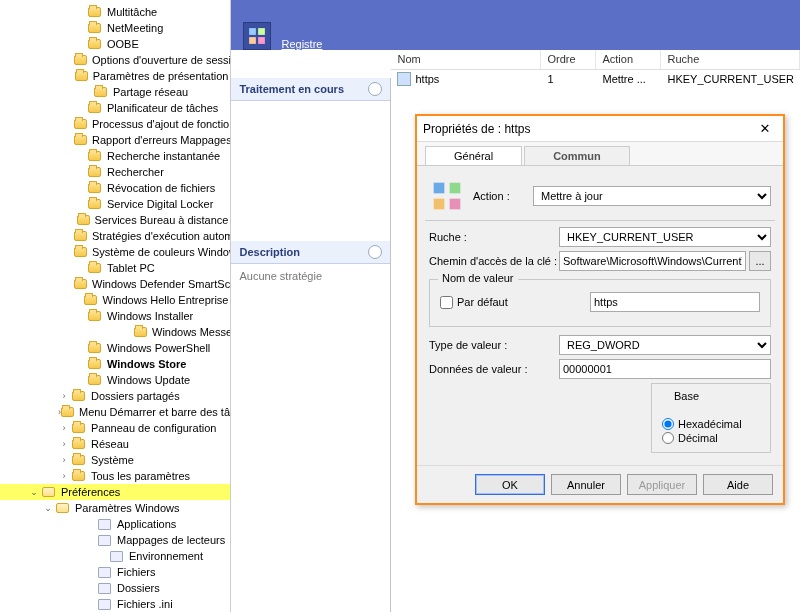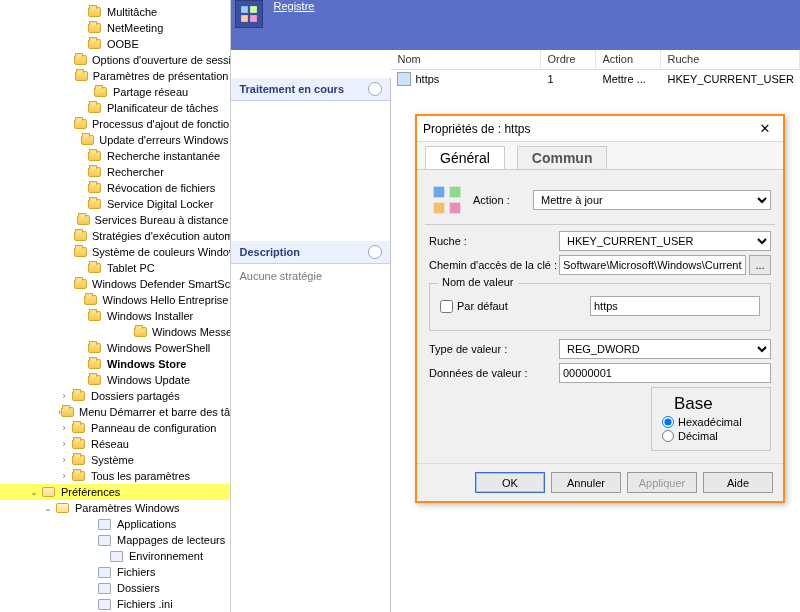--- a/index.html
+++ b/index.html
@@ -13,55 +13,55 @@
 .expander { width: 12px; text-align: center; color: #666; font-size: 9px; display:inline-block;}
 .icon { width: 16px; height: 14px; margin-right: 3px; display:inline-flex; align-items:center; justify-content:center; }
 .folder-closed { background: linear-gradient(#fde08c,#f6c94a); border:1px solid #d6a72a; border-radius:2px; width:13px; height:10px; position:relative;}
 .folder-closed::before{content:"";position:absolute;top:-3px;left:0;width:6px;height:3px;background:#fde08c;border:1px solid #d6a72a;border-bottom:none;border-radius:1px 1px 0 0;}
 .folder-open { background: linear-gradient(#fff3c6,#fde08c); border:1px solid #d6a72a; border-radius:2px; width:13px; height:10px; }
 .leaf-icon { width:13px; height:11px; background:#eef; border:1px solid #9ab; border-radius:1px;}
 .tree-label { padding: 0 2px; }
 
 
 .right { flex:1; background:#fff; position:relative; }
-.banner { background:#5b6fc7; height:50px; display:flex; align-items:flex-start; padding-left:4px; color:#fff; font-size:20px;text-decoration:underline; }
+.banner { background:#5b6fc7; height:50px; display:flex; align-items:flex-end; padding-left:12px; color:#fff; font-size:20px;text-decoration:underline; }
 .banner .ricon { width:28px; height:28px; margin-right:10px; background:#3a4fa0; border:1px solid #2a3b80; display:flex; align-items:center; justify-content:center;}
 .banner .ricon svg{width:18px;height:18px;}
 .cols { display:flex; height:calc(100% - 50px); }
 .leftcol { width:160px; border-right:1px solid #c4c4c4;margin-top:28px; }
 .section-head { background:#eaf0fc; padding:4px 8px; font-weight:bold; color:#2a3e7a; border-bottom:1px solid #c4d0ea; display:flex; justify-content:space-between; align-items:center;}
 .section-head .coll{ width:14px;height:14px;border:1px solid #9ab;border-radius:50%;background:#fff;cursor:pointer;}
 .section-body { padding:6px 8px; color:#777; font-size:11px; }
 .main { flex:1; }
 .listhead { display:flex; background:#fff; border-bottom:1px solid #ddd; height:20px; }
 .listhead div { padding:3px 6px; border-right:1px solid #e6e6e6; font-size:11px; color:#333; }
 .listrow { display:flex; height:18px; align-items:center;}
 .listrow div { padding:1px 6px; font-size:11px; }
 .listrow .ricon2{width:14px;height:14px;background:#cfe0ff;border:1px solid #8aa;}
 
 
 .dialog { position:absolute; left:415px; top:114px; width:370px; border:2px solid #ff8c1a; background:#f0f0f0; box-shadow:2px 2px 6px rgba(0,0,0,0.25);}
 .dlg-title { height:26px; display:flex; align-items:center; padding:0 6px; background:#fff; border-bottom:1px solid #dcdcdc;}
 .dlg-title-text{flex:1; font-size:12px;}
 .dlg-close{ width:24px; text-align:center; font-size:13px; cursor:pointer;}
 .tabs { display:flex; background:#f7f7f7; padding:4px 8px 0 8px; border-bottom:1px solid #ccc;}
-.tab { padding:3px 14px; border:1px solid #ccc; border-bottom:none; background:#fff; margin-right:12px; cursor:pointer; font-size:14px;}
+.tab { padding:3px 28px; border:1px solid #ccc; border-bottom:none; background:#fff; margin-right:2px; cursor:pointer; font-size:11px;}
 .tab.inactive{ background:#f0f0f0; color:#555;font-weight:bold;}
 .dlg-body { padding:8px 12px; background:#f0f0f0;}
 .row { display:flex; align-items:center; margin:4px 0; }
 .row .lbl { width:130px; font-size:11px;}
 .row select,.row input[type=text]{ flex:1; height:20px; font-size:11px; padding:1px 3px; border:1px solid #aaa; background:#fff;}
 .browse{ width:22px; height:20px; margin-left:3px; border:1px solid #aaa; background:#e8e8e8; cursor:pointer;}
 .bigicon{ width:36px;height:36px;margin-right:8px;display:flex;align-items:center;justify-content:center;}
 .fieldset{ border:1px solid #c8c8c8; margin:8px 0; padding:8px 10px 10px 10px; position:relative;}
 .fieldset .legend{ position:absolute; top:-8px; left:8px; background:#f0f0f0; padding:0 4px; font-size:11px;}
 .chk{ display:flex; align-items:center; gap:4px;}
 .chk input{width:13px;height:13px;}
 .basebox{ border:1px solid #c8c8c8; padding:6px 10px; width:120px; margin-left:auto;}
-.basebox .legend2{ font-size:17px; margin-bottom:2px;padding-left:12px;}
+.basebox .legend2{ font-size:11px; margin-bottom:16px;padding-left:12px;}
 .radio{ display:flex; align-items:center; gap:4px; margin:2px 0;}
 .radio input{width:12px;height:12px;}
 .btnbar{ display:flex; gap:6px; padding:8px 10px; background:#f0f0f0; border-top:1px solid #dcdcdc; justify-content:flex-end;}
 .btn{ width:70px; height:21px; border:1px solid #999; background:#e8e8e8; font-size:11px; cursor:pointer;}
 .btn.primary{ border:1px solid #3a6cd8; box-shadow:inset 0 0 0 1px #9cc0ff;}
 .btn:disabled{ color:#999; }
 
 svg{display:block}
 </style>
 </head>
@@ -124,21 +124,21 @@
         <span class="icon">
           <span class="folder-closed"></span>
         </span>
         <span class="tree-label">Processus d'ajout de fonctionnalités à Win</span>
       </div>
       <div class="tree-item" style="padding-left: 74px;">
         <span class="expander"></span>
         <span class="icon">
           <span class="folder-closed"></span>
         </span>
-        <span class="tree-label">Update d'erreurs Windows</span>
+        <span class="tree-label">Rapport d'erreurs Mappages</span>
       </div>
       <div class="tree-item" style="padding-left: 74px;">
         <span class="expander"></span>
         <span class="icon">
           <span class="folder-closed"></span>
         </span>
         <span class="tree-label">Recherche instantanée</span>
       </div>
       <div class="tree-item" style="padding-left: 74px;">
         <span class="expander"></span>

